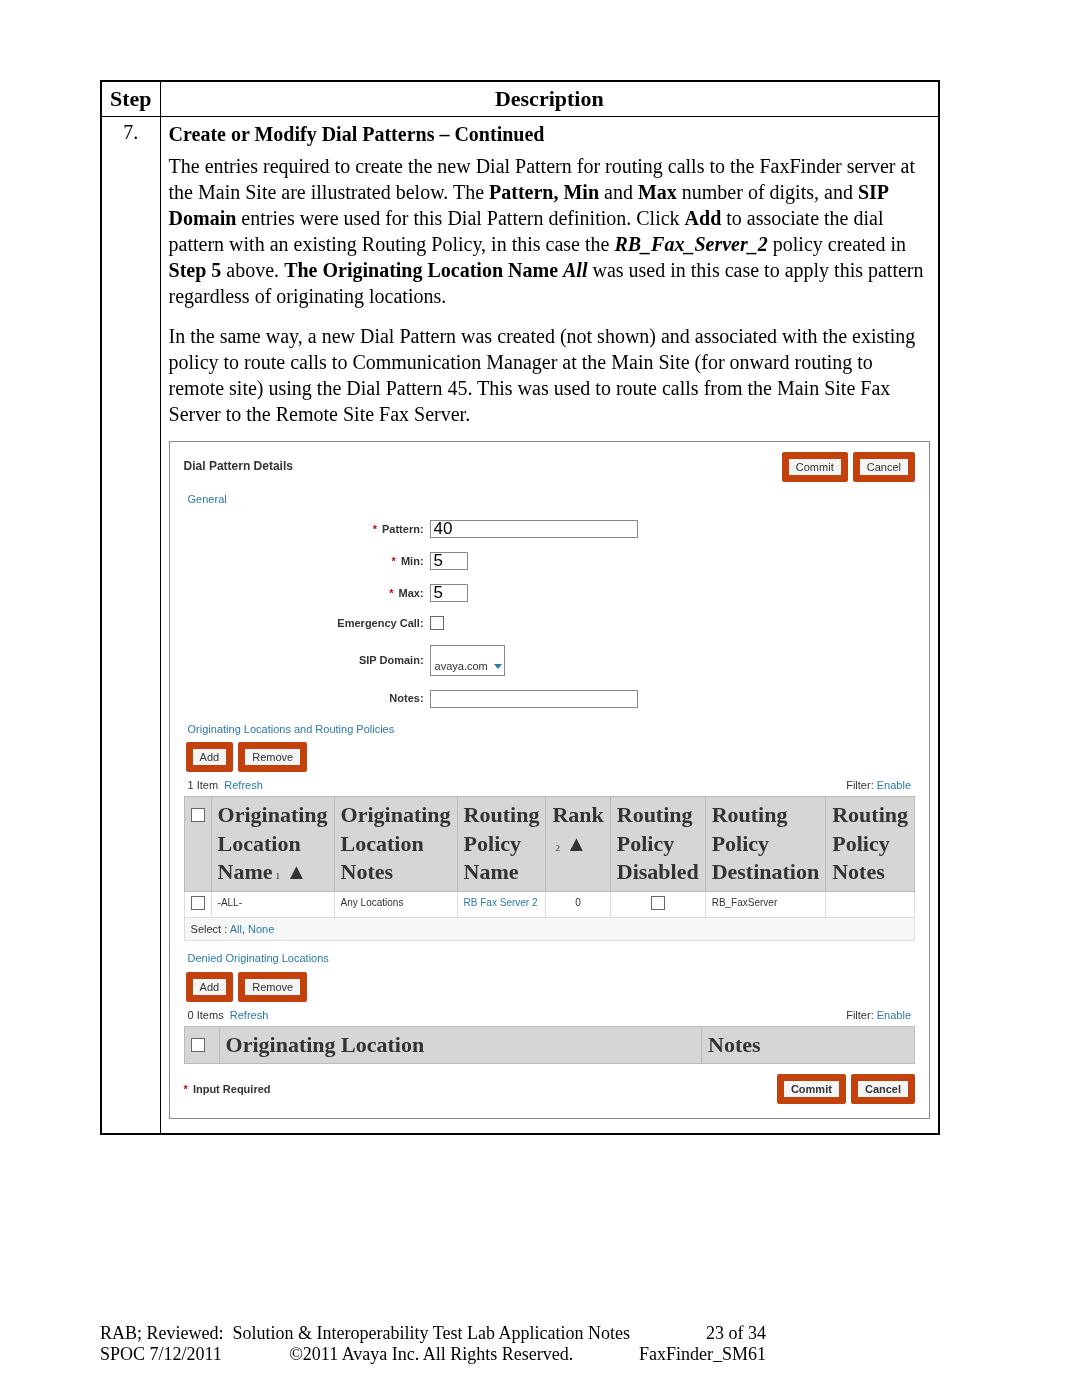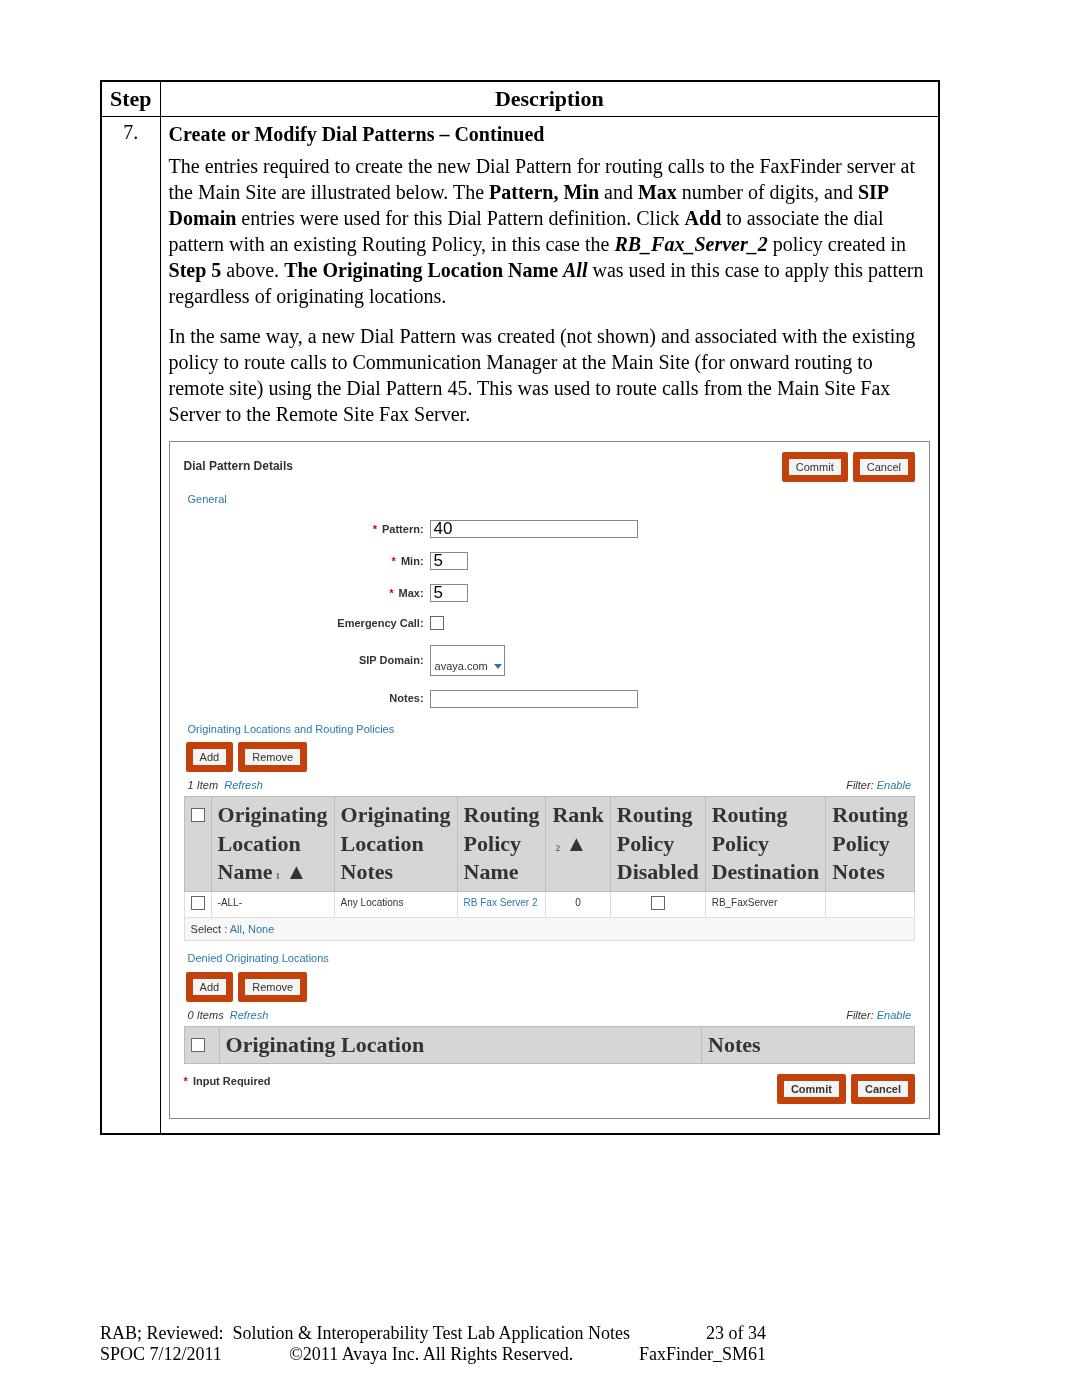--- a/index.html
+++ b/index.html
@@ -122,21 +122,20 @@
     width: 0; height: 0;
     border-left: 4px solid transparent;
     border-right: 4px solid transparent;
     border-top: 5px solid #2a7aa8;
     margin-left: 6px;
   }
   .btn-row { margin: 4px 0; }
   .count-refresh {
     padding: 2px 4px;
     font-size: 11px;
-    font-style: italic;
   }
   .count-refresh .link { color: #2a7aa8; }
   .filter-enable {
     float: right;
     font-size: 11px;
   }
   .filter-enable .link { color: #2a7aa8; }
   .grid {
     width: 100%;
     border-collapse: collapse;
@@ -167,20 +166,21 @@
     font-size: 11px;
     border: 1px solid #ddd;
     border-top: none;
     background: #f7f7f7;
   }
   .select-row .link { color: #2a7aa8; }
   .input-required {
     margin-top: 10px;
     display: flex;
     justify-content: space-between;
+    align-items: center;
     font-size: 11px;
     font-weight: bold;
     gap: 24px;
   }
   .footer {
     display: flex;
     justify-content: space-between;
     font-size: 18px;
     font-family: "Times New Roman", serif;
     position: absolute;

